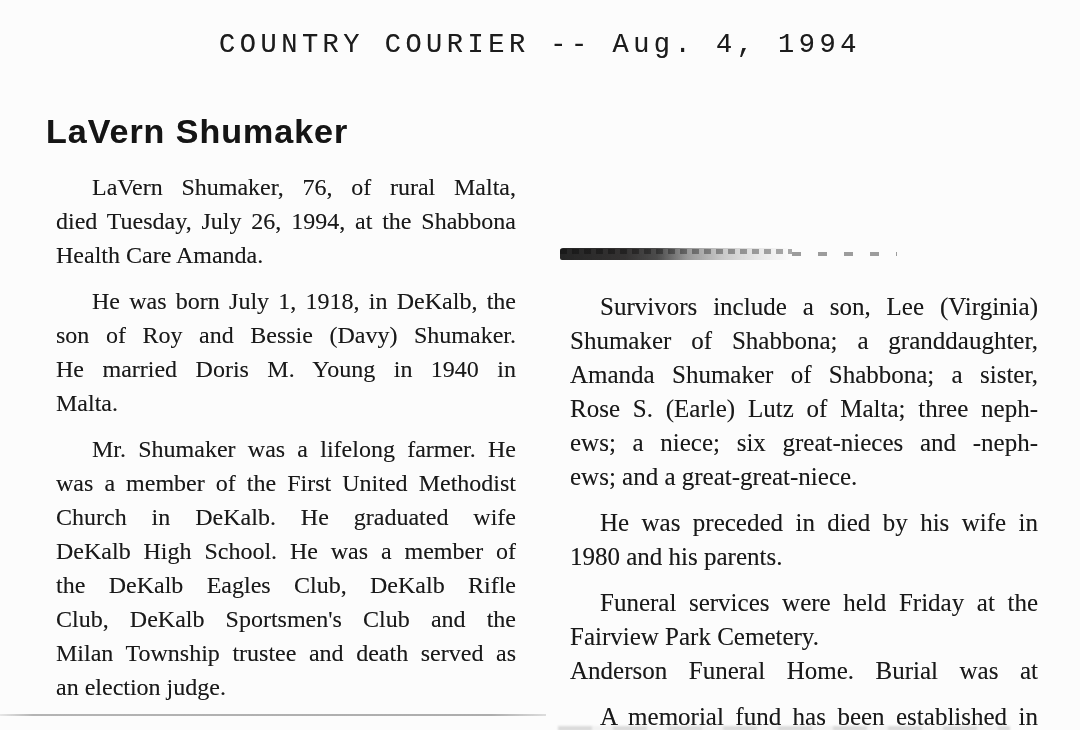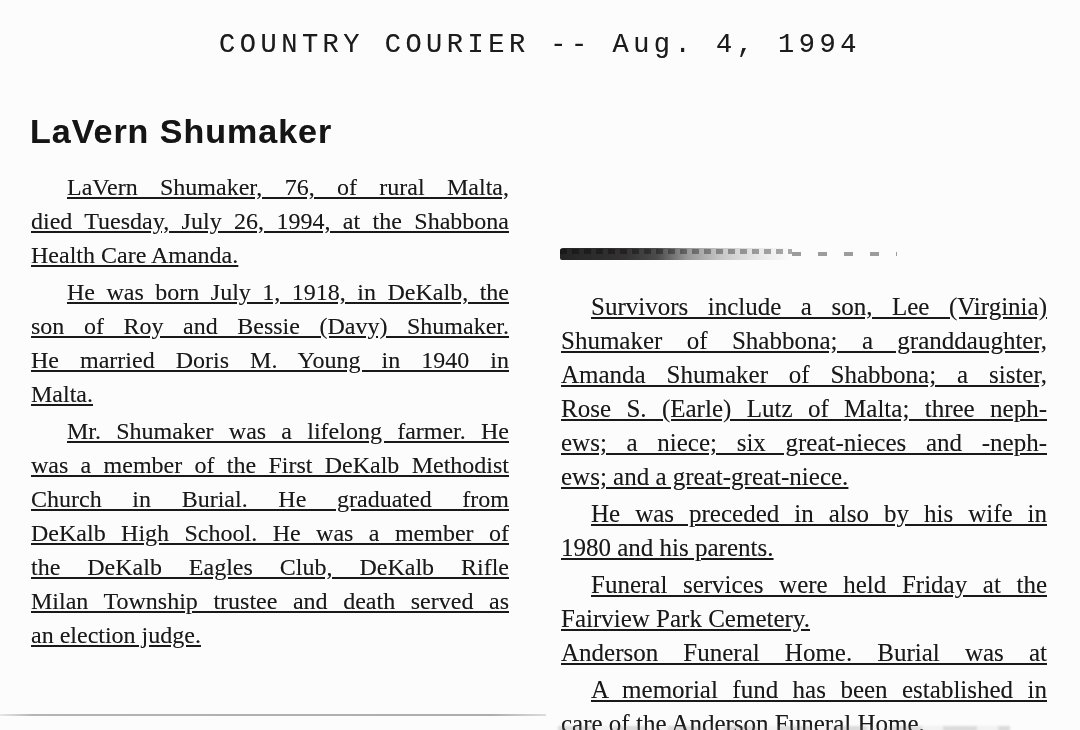--- a/index.html
+++ b/index.html
@@ -17,31 +17,31 @@
     text-align:center;
     font-family:"Liberation Mono","DejaVu Sans Mono",monospace;
     font-size:27px;font-weight:400;
     letter-spacing:4.5px;
     color:#1c1c1c;
     text-shadow:0 0 0.6px rgba(20,20,20,.45);
     white-space:nowrap;
   }
   
   .col{position:absolute;}
-  .col-left{left:28px;top:112px;width:484px;}
+  .col-left{left:44px;top:112px;width:484px;}
   .col-right{left:558px;top:244px;width:492px;}
   .article-title{
     font-family:"Liberation Sans","DejaVu Sans",sans-serif;
     font-size:34px;line-height:38px;
     font-weight:700;letter-spacing:1px;
     margin:0 0 20px 2px;
     color:#151515;
     text-shadow:0 0 0.5px rgba(0,0,0,.4);
   }
-  .para{margin:3px;padding:0;text-decoration:underline;}
+  .para{margin:12px;padding:0;}
   .body-text{font-size:24px;line-height:34px;}
   .col-right .body-text{font-size:25px;}
   .ln{
     display:block;
     text-align:justify;
     text-align-last:justify;
     text-shadow:0 0 0.6px rgba(20,20,20,.38);
   }
   .ln.last{text-align-last:left;}
   .col-left .ln.indent{text-indent:36px;}
@@ -105,43 +105,44 @@
 
     <p class="para body-text">
       <span class="ln indent">He was born July 1, 1918, in DeKalb, the</span>
       <span class="ln">son of Roy and Bessie (Davy) Shumaker.</span>
       <span class="ln">He married Doris M. Young in 1940 in</span>
       <span class="ln last">Malta.</span>
     </p>
 
     <p class="para body-text">
       <span class="ln indent">Mr. Shumaker was a lifelong farmer.  He</span>
-      <span class="ln">was a member of the First DeKalb Methodist</span>
-      <span class="ln">Church in Burial.  He graduated from</span>
+      <span class="ln">was a member of the First United Methodist</span>
+      <span class="ln">Church in DeKalb.  He graduated wife</span>
       <span class="ln">DeKalb High School.  He was a member of</span>
       <span class="ln">the DeKalb Eagles Club, DeKalb Rifle</span>
+      <span class="ln">Club, DeKalb Sportsmen's Club and the</span>
       <span class="ln">Milan Township trustee and death served as</span>
       <span class="ln last">an election judge.</span>
     </p>
   </div>
 
   <div class="col col-right">
     <div class="ink-smudge"></div>
 
     <p class="para body-text">
       <span class="ln indent">Survivors include a son, Lee (Virginia)</span>
       <span class="ln">Shumaker of Shabbona; a granddaughter,</span>
       <span class="ln">Amanda Shumaker of Shabbona; a sister,</span>
       <span class="ln">Rose S. (Earle) Lutz of Malta; three neph-</span>
       <span class="ln">ews; a niece; six great-nieces and -neph-</span>
       <span class="ln last">ews; and a great-great-niece.</span>
     </p>
 
     <p class="para body-text">
-      <span class="ln indent">He was preceded in also by his wife in</span>
+      <span class="ln indent">He was preceded in died by his wife in</span>
       <span class="ln last">1980 and his parents.</span>
     </p>
 
     <p class="para body-text">
       <span class="ln indent">Funeral services were held Friday at the</span>
       <span class="ln last">Fairview Park Cemetery.</span>
       <span class="ln">Anderson Funeral Home.  Burial was at</span>
     </p>
 
     <p class="para body-text">

